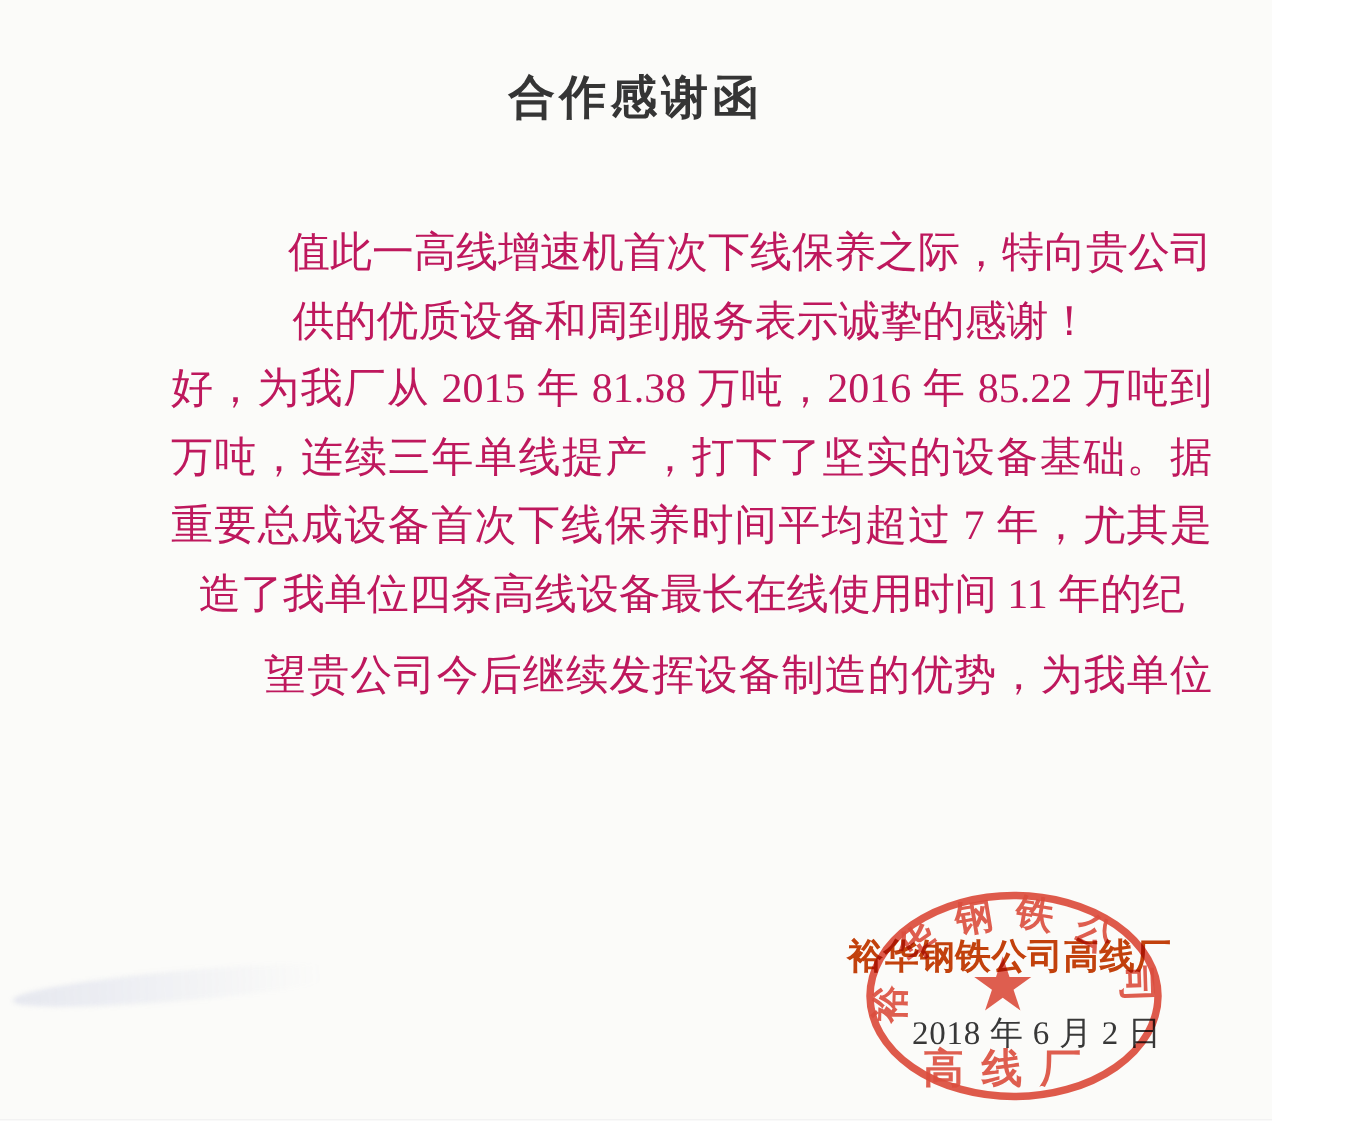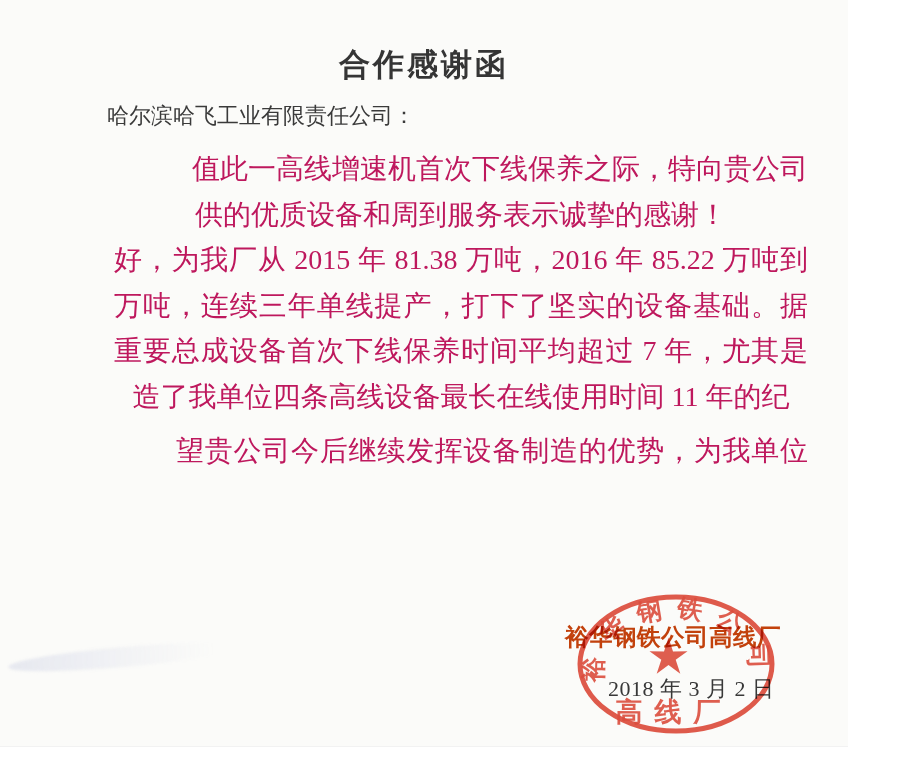--- a/index.html
+++ b/index.html
@@ -68,34 +68,33 @@
 </head>
 <body>
 
 <div class="page">
 
   <div class="vignette"></div>
   <div class="smudge"></div>
 
   <div class="title">合作感谢函</div>
 
-  <div class="addressee">哈尔滨哈飞工业有限责任公司：</div>
 
   <div class="body-block">
       <div class="line just ind-wide">值此一高线增速机首次下线保养之际，特向贵公司为我单位提</div>
       <div class="line">供的优质设备和周到服务表示诚挚的感谢！</div>
       <div class="line just">好，为我厂从 2015 年 81.38 万吨，2016 年 85.22 万吨到 2017 年 92.62</div>
       <div class="line just">万吨，连续三年单线提产，打下了坚实的设备基础。据统计，该高线</div>
       <div class="line just">重要总成设备首次下线保养时间平均超过 7 年，尤其是增速机更是创</div>
       <div class="line">造了我单位四条高线设备最长在线使用时间 11 年的纪录！</div>
       <div class="line just ind-normal gap">望贵公司今后继续发挥设备制造的优势，为我单位提供更加优秀</div>
     </div>
 
   <div class="signature">裕华钢铁公司高线厂</div>
-  <div class="date">2018 年 3 月 2 日</div>
+  <div class="date">2018 年 6 月 2 日</div>
 
   <svg class="stamp" viewBox="0 0 212 152" xmlns="http://www.w3.org/2000/svg" aria-hidden="true">
 
     <ellipse cx="106" cy="76" rx="96" ry="67" fill="none" stroke="#dc3a28" stroke-width="5" stroke-opacity="0.92"></ellipse>
 
     <defs>
       <path id="stamp-arc" d="M 34.5 88.2 A 74 47 0 1 1 177.5 88.2" fill="none"></path>
     </defs>
     <text font-size="25" fill="#dc3a28" fill-opacity="0.9" letter-spacing="13">
       <textPath href="#stamp-arc" startOffset="50%" text-anchor="middle">裕华钢铁公司</textPath>

